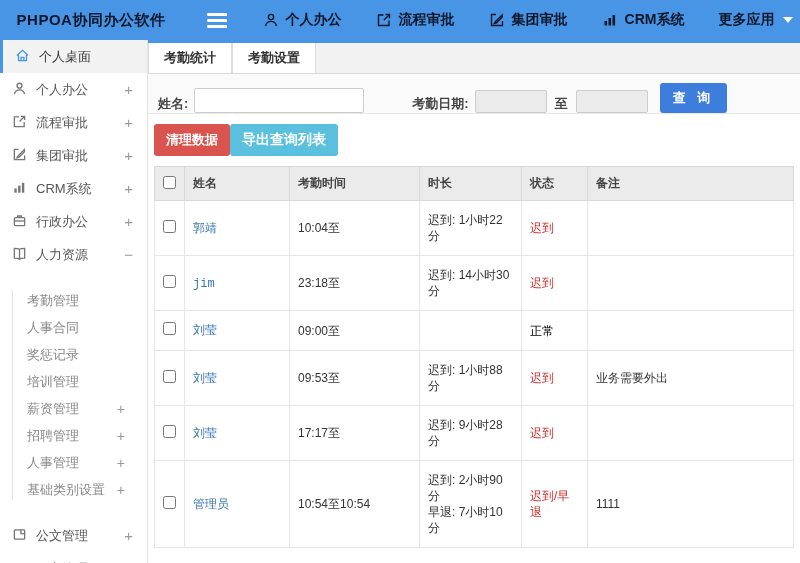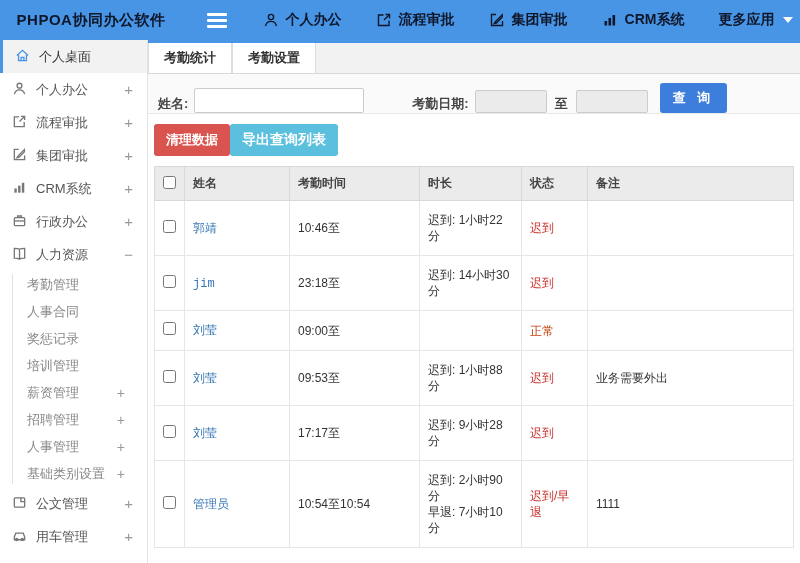--- a/index.html
+++ b/index.html
@@ -17,21 +17,21 @@
   .topnav svg { display:block; }
   .caret { width:0; height:0; border-left:5px solid transparent; border-right:5px solid transparent; border-top:6px solid #fff; margin-left:2px; }
 
   
   .sidebar { position:absolute; left:0; top:40px; width:148px; bottom:0; background:#fff; border-right:1px solid #e3e3e3; overflow:hidden; }
   .side-item { height:33px; display:flex; align-items:center; padding:0 14px 0 12px; font-size:13px; color:#555; cursor:pointer; }
   .side-item svg { margin-right:9px; color:#777; flex-shrink:0; }
   .side-item .exp { margin-left:auto; color:#999; font-size:15px; font-weight:normal; }
   .side-item.active { background:#f2f2f2; border-left:3px solid var(--header_blue,#4895e6); color:#333; }
   .side-item.active svg { color:var(--header_blue,#4895e6); }
-  .submenu { position:relative; padding-left:27px; margin:0 0; }
+  .submenu { position:relative; padding-left:27px; margin:16px 0; }
   .submenu::before { content:""; position:absolute; left:12px; top:3px; bottom:3px; width:1px; background:#e2e2e2; }
   .sub-item { height:27px; display:flex; align-items:center; font-size:13px; color:#888; cursor:pointer; padding-right:22px; }
   .sub-item .exp { margin-left:auto; color:#999; font-size:14px; }
 
   
   .main { position:absolute; left:148px; top:40px; right:0; bottom:0; display:flex; flex-direction:column; background:#fff; }
   .blue-strip { height:3px; background:var(--header_blue,#4895e6); flex-shrink:0; }
   .tabs { height:31px; background:#f2f2f2; border-bottom:1px solid #d9d9d9; display:flex; flex-shrink:0; }
   .tab { min-width:84px; padding:0 14px; text-align:center; line-height:30px; font-size:13px; font-weight:bold; color:#333; cursor:pointer; }
   .tab.active { color:var(--header_blue,#4895e6); background:transparent; }
@@ -50,21 +50,21 @@
   .btn-danger { background:var(--danger_red,#d9534f); color:#fff; border:none; border-radius:3px; font-size:13px; font-weight:bold; padding:7px 12px; cursor:pointer; }
   .btn-info { background:var(--info_cyan,#5bc0de); color:#fff; border:none; border-radius:3px; font-size:14px; font-weight:bold; padding:7px 12px; cursor:pointer; }
 
   table { width:100%; border-collapse:collapse; font-size:12px; color:#333; table-layout:fixed; }
   th { background:#ebebeb; border:1px solid #d8d8d8; text-align:left; padding:8px; font-weight:bold; color:#444;margin-left:44px; }
   td { border:1px solid #e6e6e6; padding:11px 8px; line-height:16px; vertical-align:middle; word-wrap:break-word; }
   td.c-check, th.c-check { text-align:center; padding:8px 4px; }
   .row-check { width:13px; height:13px; cursor:pointer; }
   .name-link { color:var(--link_blue,#3a77b5); cursor:pointer; text-decoration:none;font-family:Liberation Mono, monospace; }
   .st-red { color:var(--status_red,#c9302c); }
-  .st-normal { color:#c2410c;margin-top:12px; }
+  .st-normal { color:#000000;margin-top:12px; }
 </style>
 </head>
 <body>
 
 <div class="app">
 
   <div class="topbar">
     <div class="logo">PHPOA协同办公软件</div>
     <div class="hamburger">
         <i></i>
@@ -272,21 +272,21 @@
             <th>考勤时间</th>
             <th>时长</th>
             <th>状态</th>
             <th>备注</th>
           </tr>
         </thead>
         <tbody>
           <tr>
             <td class="c-check"><input type="checkbox" class="row-check" style=""></td>
             <td><span class="name-link">郭靖</span></td>
-            <td>10:46至</td>
+            <td>10:04至</td>
             <td>
                 <div>迟到: 1小时22分</div>
                 <div></div>
               </td>
             <td><span class="st-red">迟到</span></td>
             <td></td>
           </tr>
           <tr>
             <td class="c-check"><input type="checkbox" class="row-check" style=""></td>
             <td><span class="name-link">jim</span></td>

